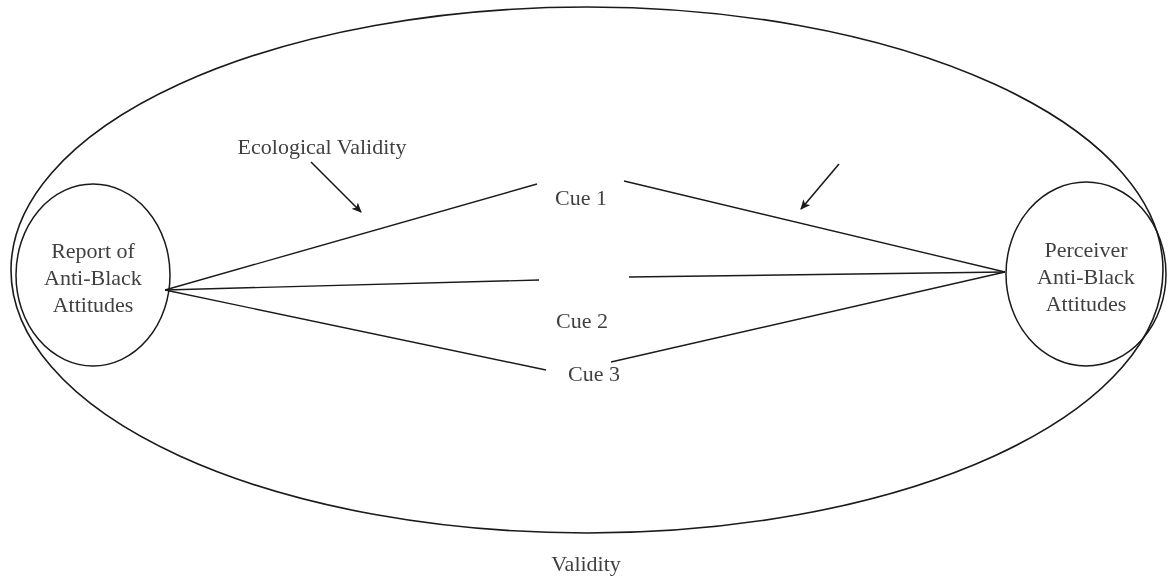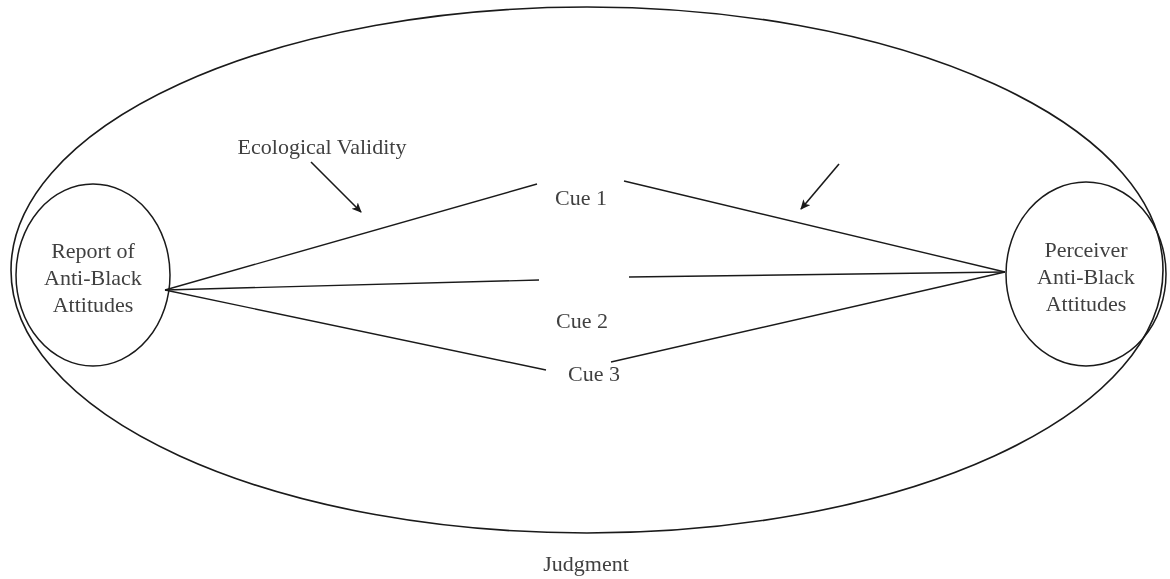--- a/index.html
+++ b/index.html
@@ -87,15 +87,15 @@
     <div>Anti-Black</div>
     <div>Attitudes</div>
   </div>
 
   <div id="lbl-ecological" class="txt">Ecological Validity</div>
 
   <div id="lbl-cue-1" class="txt">Cue 1</div>
   <div id="lbl-cue-2" class="txt">Cue 2</div>
   <div id="lbl-cue-3" class="txt">Cue 3</div>
 
-  <div id="lbl-accuracy" class="txt">Judgment</div>
+  <div id="lbl-accuracy" class="txt">Validity</div>
 
 </div>
 
 </body></html>

